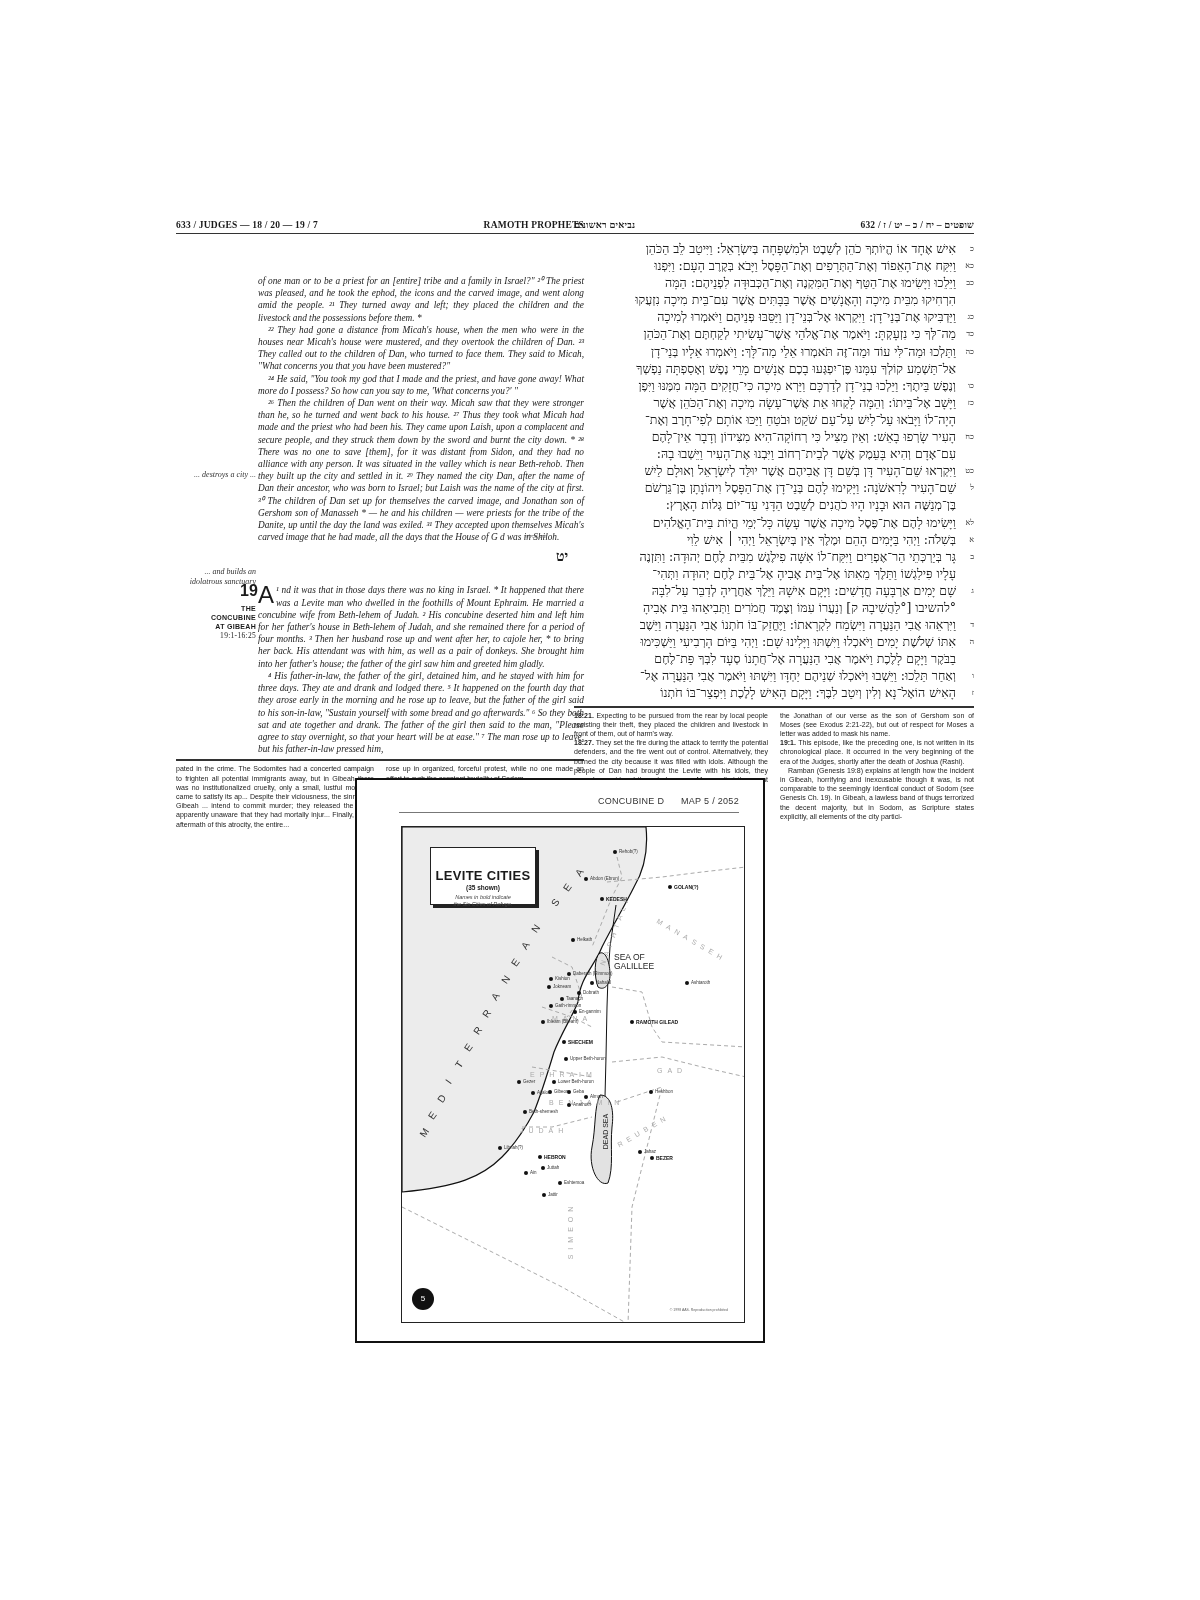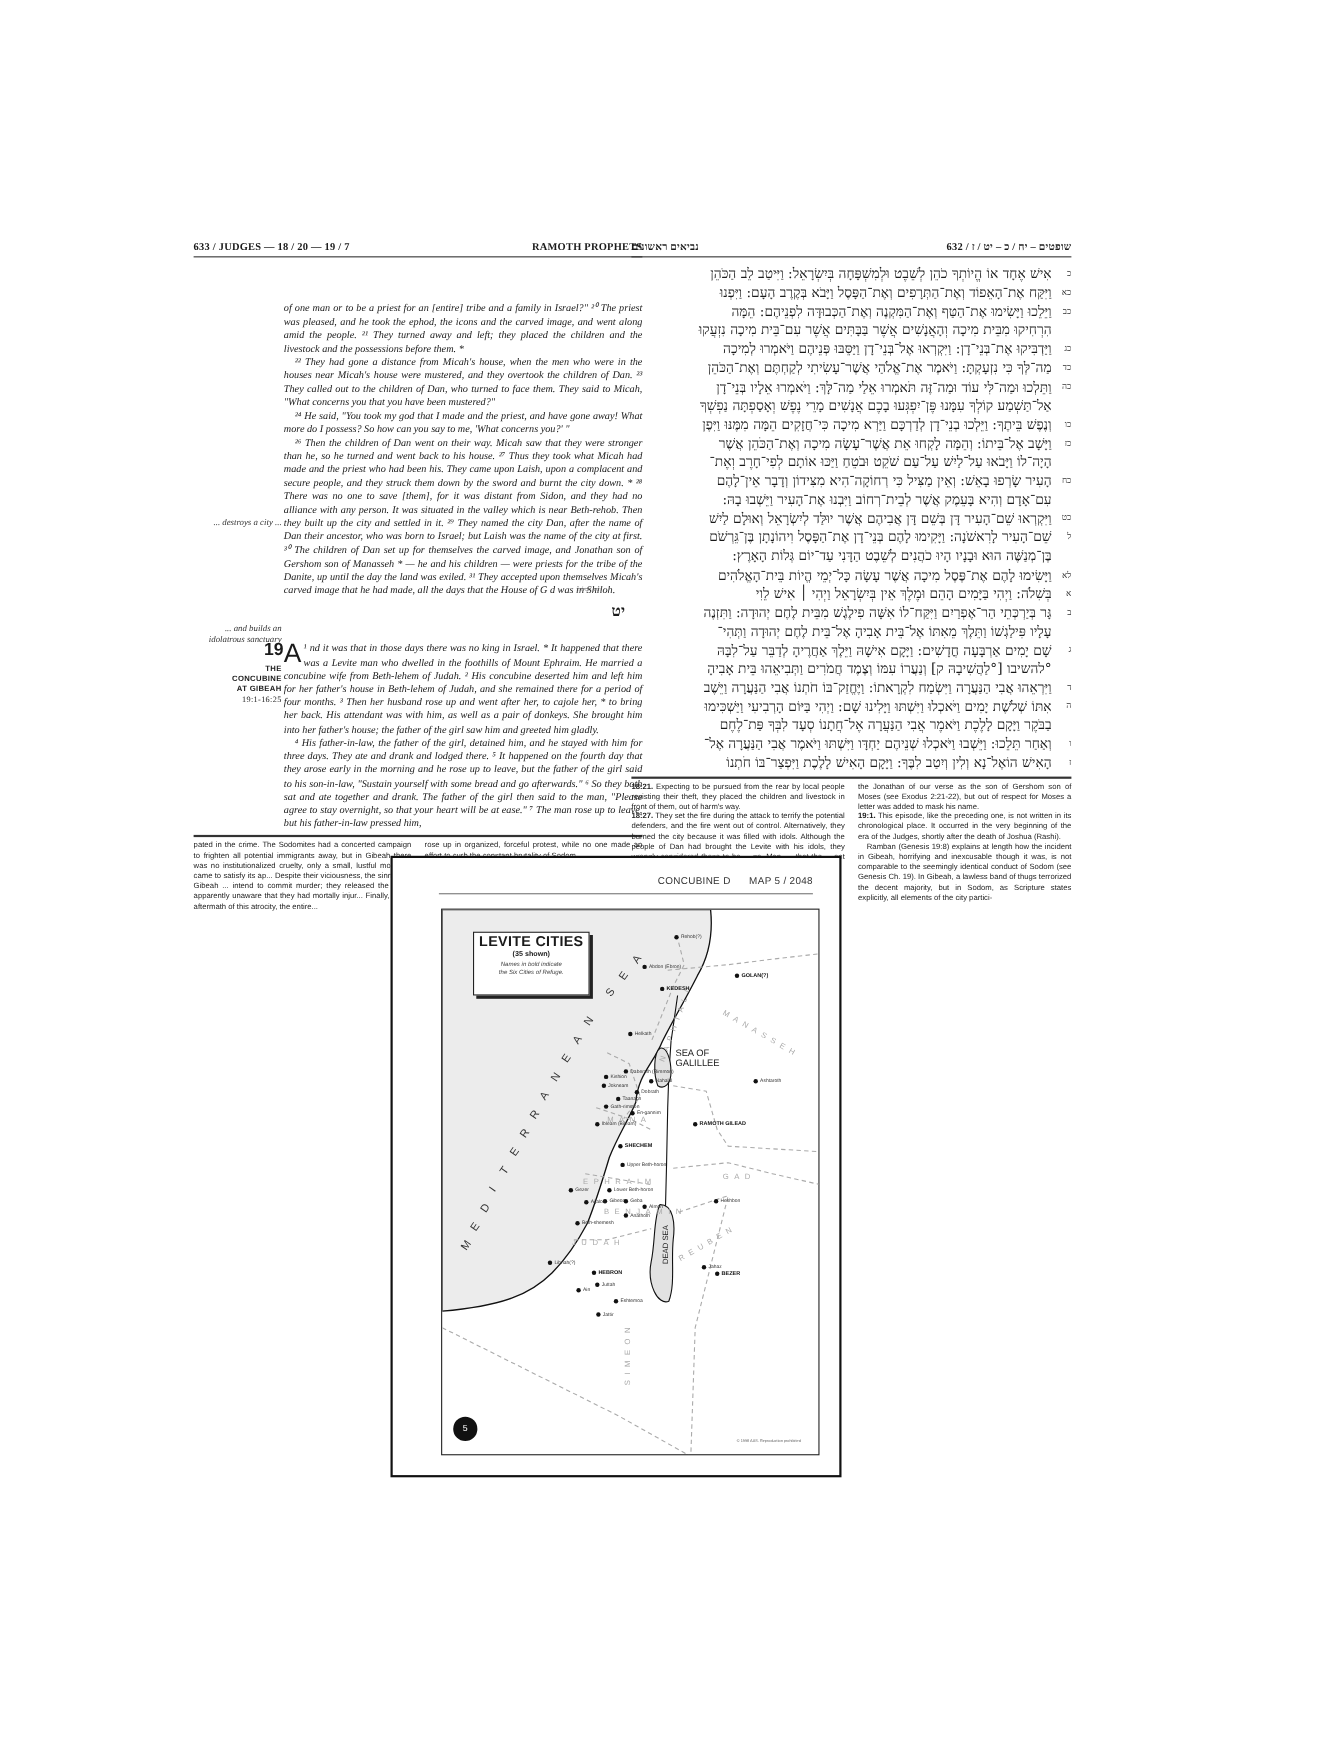--- a/index.html
+++ b/index.html
@@ -54,21 +54,21 @@
   .map-card { position: absolute; left: 355px; top: 778px; width: 410px; height: 565px; background: #fff;
     border: 2px solid #111; }
   .map-head { position: absolute; right: 24px; top: 16px; font-family: "Liberation Sans", sans-serif;
     font-size: 9px; color: #333; letter-spacing: 0.3px; }
   .map-head span { margin-left: 14px; }
   .map-head-rule { position: absolute; left: 42px; right: 24px; top: 32px; height: 1px; background: #777; }
   .map-frame { position: absolute; left: 44px; top: 46px; width: 344px; height: 497px; border: 1.2px solid #222; overflow: hidden; background: #fff; }
   .map-frame svg { position: absolute; left: 0; top: 0; }
 
   .legend-box { position: absolute; left: 28px; top: 20px; width: 106px; height: 58px; background: #fff;
-    border: 1px solid #222; box-shadow: 3px 3px 0 #222; text-align: center; padding-top: 0; }
+    border: 1px solid #222; box-shadow: 3px 3px 0 #222; text-align: center; padding-top: 20px; }
   .legend-title { font-family: "Liberation Sans", sans-serif; font-weight: bold; font-size: 13px; letter-spacing: 0.3px; }
   .legend-count { font-family: "Liberation Sans", sans-serif; font-weight: bold; font-size: 6.5px; margin-top: 1px; }
   .legend-note { font-family: "Liberation Sans", sans-serif; font-style: italic; font-size: 5.5px; color: #444; margin-top: 3px; line-height: 7px; }
 
   .city { position: absolute; font-family: "Liberation Sans", sans-serif; font-size: 4.5px; color: #333; white-space: nowrap; }
   .city.refuge { font-weight: bold; font-size: 5px; color: #111; }
   .dot { position: absolute; width: 4px; height: 4px; background: #111; border-radius: 50%; }
   .region-label { position: absolute; font-family: "Liberation Sans", sans-serif; font-size: 7px; color: #aaa; letter-spacing: 5px; }
   .water-label { position: absolute; font-family: "Liberation Sans", sans-serif; font-size: 8.5px; color: #222; line-height: 9px; }
   .sea-letter { position: absolute; font-family: "Liberation Sans", sans-serif; font-size: 10px; color: #333; }
@@ -169,21 +169,21 @@
       <div><span>the Jonathan of our verse as the son of Gershom son of Moses (see Exodus 2:21-22), but out of respect for Moses a letter was added to mask his name.</span></div>
       <div><span class="fn-ref">19:1.</span> <span>This episode, like the preceding one, is not written in its chronological place. It occurred in the very beginning of the era of the Judges, shortly after the death of Joshua (Rashi).</span></div>
       <div style="text-indent:8px;"><span>Ramban (Genesis 19:8) explains at length how the incident in Gibeah, horrifying and inexcusable though it was, is not comparable to the seemingly identical conduct of Sodom (see Genesis Ch. 19). In Gibeah, a lawless band of thugs terrorized the decent majority, but in Sodom, as Scripture states explicitly, all elements of the city partici-</span></div>
     </div>
   </div>
 </div>
 
 <div class="map-card">
   <div class="map-head">
     <span>CONCUBINE D</span>
-    <span>MAP 5 / 2048</span>
+    <span>MAP 5 / 2052</span>
   </div>
   <div class="map-head-rule"></div>
 
   <div class="map-frame" id="map-frame">
     <svg width="344" height="497" viewBox="0 0 344 497">
 
       <path d="M0,0 L244,0 C246,20 244,40 232,60 C222,80 210,100 200,120 C192,140 178,150 176,175 C170,190 160,205 152,225 C146,245 140,265 132,285 C124,300 115,315 100,330 C80,350 55,360 0,365 Z" fill="#ececec" stroke="#111" stroke-width="1.2"></path>
 
       <path d="M214,78 L208,120 L206,150 L205,180 L204,230 L203,270" fill="none" stroke="#111" stroke-width="1"></path>
 

